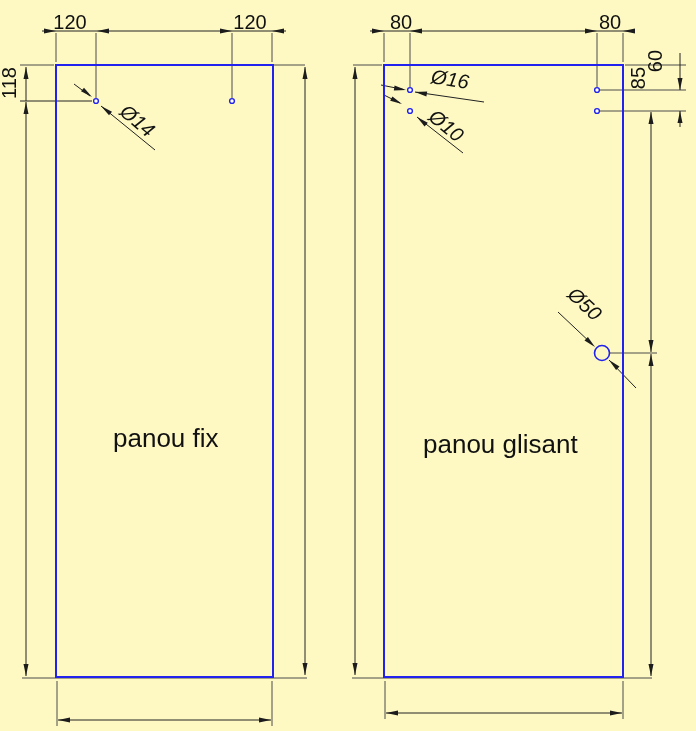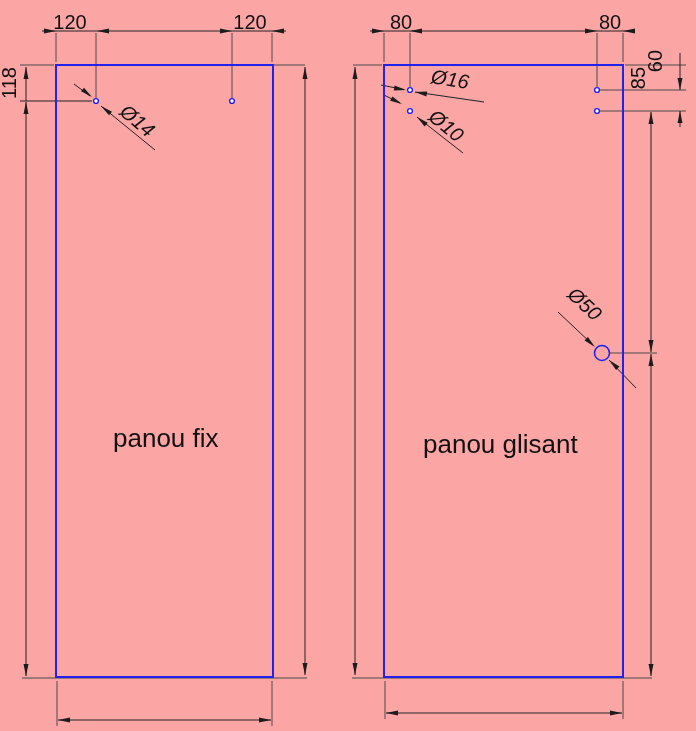--- a/index.html
+++ b/index.html
@@ -1,16 +1,16 @@
 <!DOCTYPE html>
 <html><head>
 <meta charset="utf-8">
 <style>
   html,body{margin:0;padding:0;background:#ffffff;}
-  .stage{width:696px;height:731px;position:relative;background:#fca5a5;overflow:hidden;}
+  .stage{width:696px;height:731px;position:relative;background:#fef9c3;overflow:hidden;}
   svg{display:block;}
   .dimline{stroke:#222222;stroke-width:1;fill:none;}
   .extline{stroke:#4a4a4a;stroke-width:1;fill:none;}
   .arrow{fill:#1c1c1c;stroke:none;}
   .panel{fill:none;stroke:#2222ee;stroke-width:2;}
   .hole{fill:#ffffff;stroke:#2222ee;stroke-width:1.4;}
   .bighole{fill:none;stroke:#2222ee;stroke-width:1.6;}
   .dimtext{font-family:"Liberation Sans", sans-serif;font-size:20px;fill:#111;}
   .calltext{font-family:"Liberation Sans", sans-serif;font-size:20px;fill:#111;font-style:italic;}
   .labeltext{font-family:"Liberation Sans", sans-serif;font-size:26px;fill:#111;}

